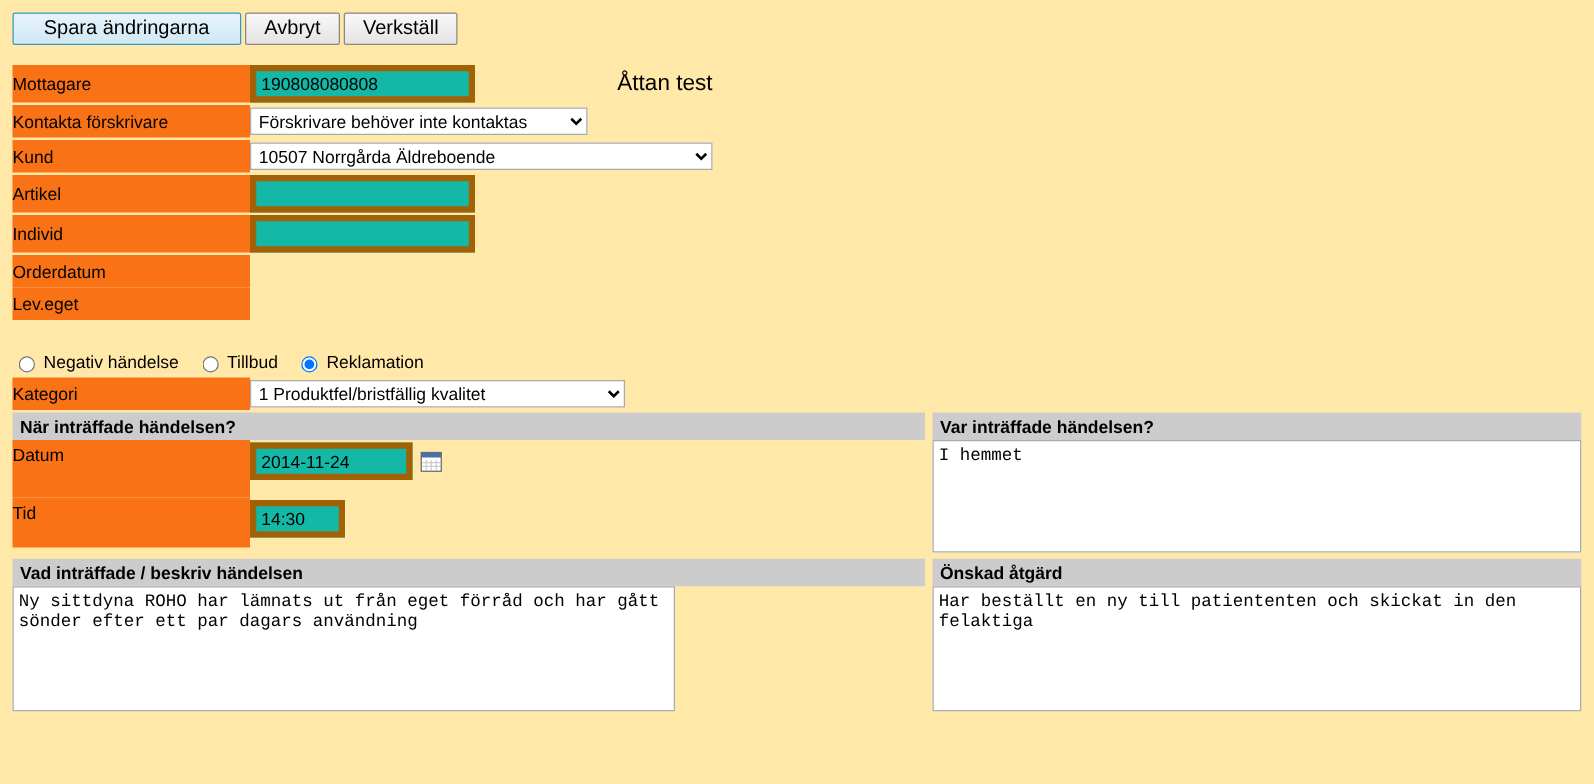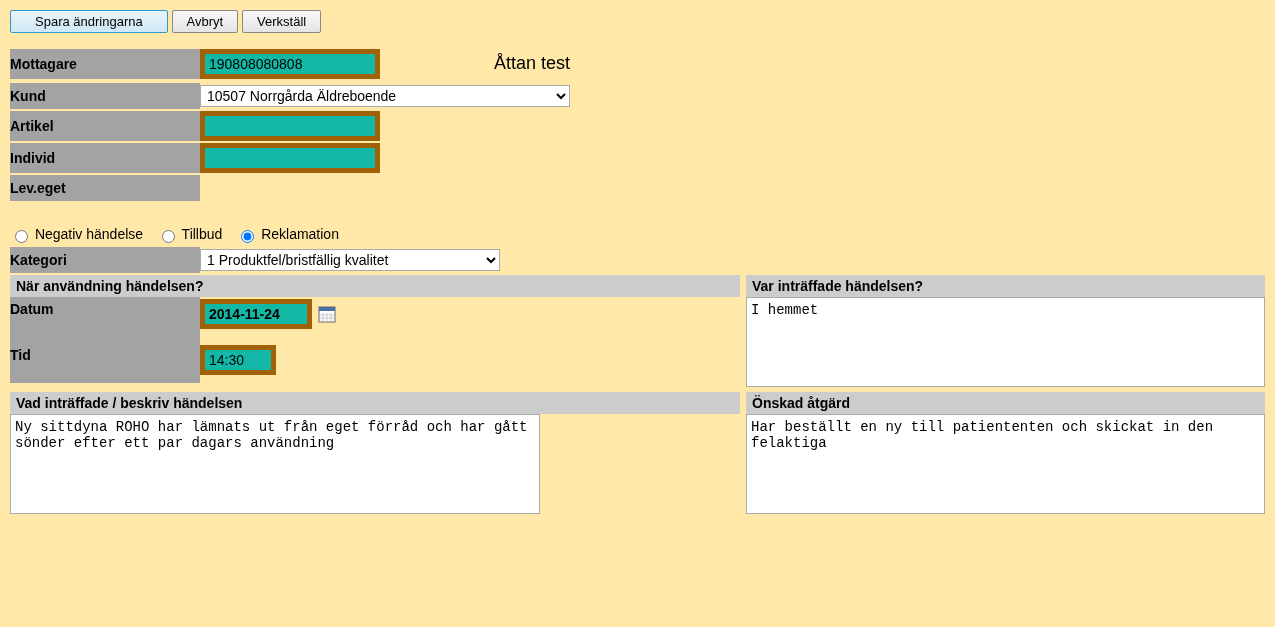--- a/index.html
+++ b/index.html
@@ -10,42 +10,42 @@
     font-family: Arial, sans-serif;
     font-size: 14px;
     color: #000;
     width: 1275px;
   }
   .toolbar {
     margin-bottom: 16px;
   }
   button {
     font-family: Arial, sans-serif;
-    font-size: 13px;
+    font-size: 16px;
     padding: 3px 14px;
     border: 1px solid #888;
     background: linear-gradient(#f8f8f8, #e4e4e4);
     border-radius: 2px;
     cursor: pointer;
   }
   button.primary {
     border: 1.5px solid #3399cc;
     background: linear-gradient(#e8f4fb, #d0e8f5);
     padding: 3px 24px;
   }
   .form-table {
     border-collapse: collapse;
   }
   .form-table td {
     vertical-align: middle;
     padding: 0;
   }
   .label-cell {
-    background: #a3a3a3;
-    font-weight: bold;
+    background: #f97316;
+    font-weight: normal;
     padding: 2px 6px;
     width: 190px;
     height: 24px;
   }
   .field-cell {
     padding-left: 6px;
     height: 26px;
   }
   .spacer-row td { height: 2px; }
   input[type="text"] {
@@ -132,20 +132,28 @@
     <td class="label-cell">Mottagare</td>
     <td class="field-cell">
       <input type="text" style="width: 180px;" value="190808080808">
       <span class="static-text">Åttan test</span>
     </td>
   </tr>
   <tr class="spacer-row">
         <td></td>
         <td></td>
       </tr>
+  <tr>
+    <td class="label-cell">Kontakta förskrivare</td>
+    <td class="field-cell">
+      <select style="width:270px">
+        <option>Förskrivare behöver inte kontaktas</option>
+      </select>
+    </td>
+  </tr>
   <tr class="spacer-row">
         <td></td>
         <td></td>
       </tr>
   <tr>
     <td class="label-cell">Kund</td>
     <td class="field-cell">
       <select style="width:370px">
         <option>10507 Norrgårda Äldreboende</option>
       </select>
@@ -168,20 +176,24 @@
   <tr>
     <td class="label-cell">Individ</td>
     <td class="field-cell">
       <input type="text" style="width: 180px;" value="">
     </td>
   </tr>
   <tr class="spacer-row">
         <td></td>
         <td></td>
       </tr>
+  <tr>
+    <td class="label-cell">Orderdatum</td>
+    <td class="field-cell"></td>
+  </tr>
   <tr>
     <td class="label-cell">Lev.eget</td>
     <td class="field-cell"></td>
   </tr>
 </tbody>
   </table>
 
 <div class="radio-row">
   <label>
     <input type="radio" name="evtype" style="">
@@ -205,28 +217,28 @@
       <select style="width:300px">
         <option>1 Produktfel/bristfällig kvalitet</option>
       </select>
     </td>
   </tr>
 </tbody>
   </table>
 
 <div class="two-col" style="margin-top:2px">
   <div class="col-left">
-    <div class="section-header">När användning händelsen?</div>
+    <div class="section-header">När inträffade händelsen?</div>
     <table class="form-table" style="width:100%">
       <tbody>
           <tr>
         <td class="label-cell" style="height:46px;vertical-align:top;padding-top:4px">Datum</td>
         <td class="field-cell" style="vertical-align:top;padding-top:2px">
           <span class="datepick">
-            <input type="text" style="width: 112px; font-weight: bold;" value="2014-11-24">
+            <input type="text" style="width: 130px;" value="2014-11-24">
             <span class="cal-icon">
               <svg viewBox="0 0 18 18" width="18" height="18">
                 <rect x="1" y="2" width="16" height="15" fill="#fff" stroke="#666" stroke-width="1"></rect>
                 <rect x="1" y="2" width="16" height="4" fill="#4a6fa5"></rect>
                 <line x1="5" y1="8" x2="5" y2="16" stroke="#ccc"></line>
                 <line x1="9" y1="8" x2="9" y2="16" stroke="#ccc"></line>
                 <line x1="13" y1="8" x2="13" y2="16" stroke="#ccc"></line>
                 <line x1="2" y1="10" x2="16" y2="10" stroke="#ccc"></line>
                 <line x1="2" y1="13" x2="16" y2="13" stroke="#ccc"></line>
               </svg>

